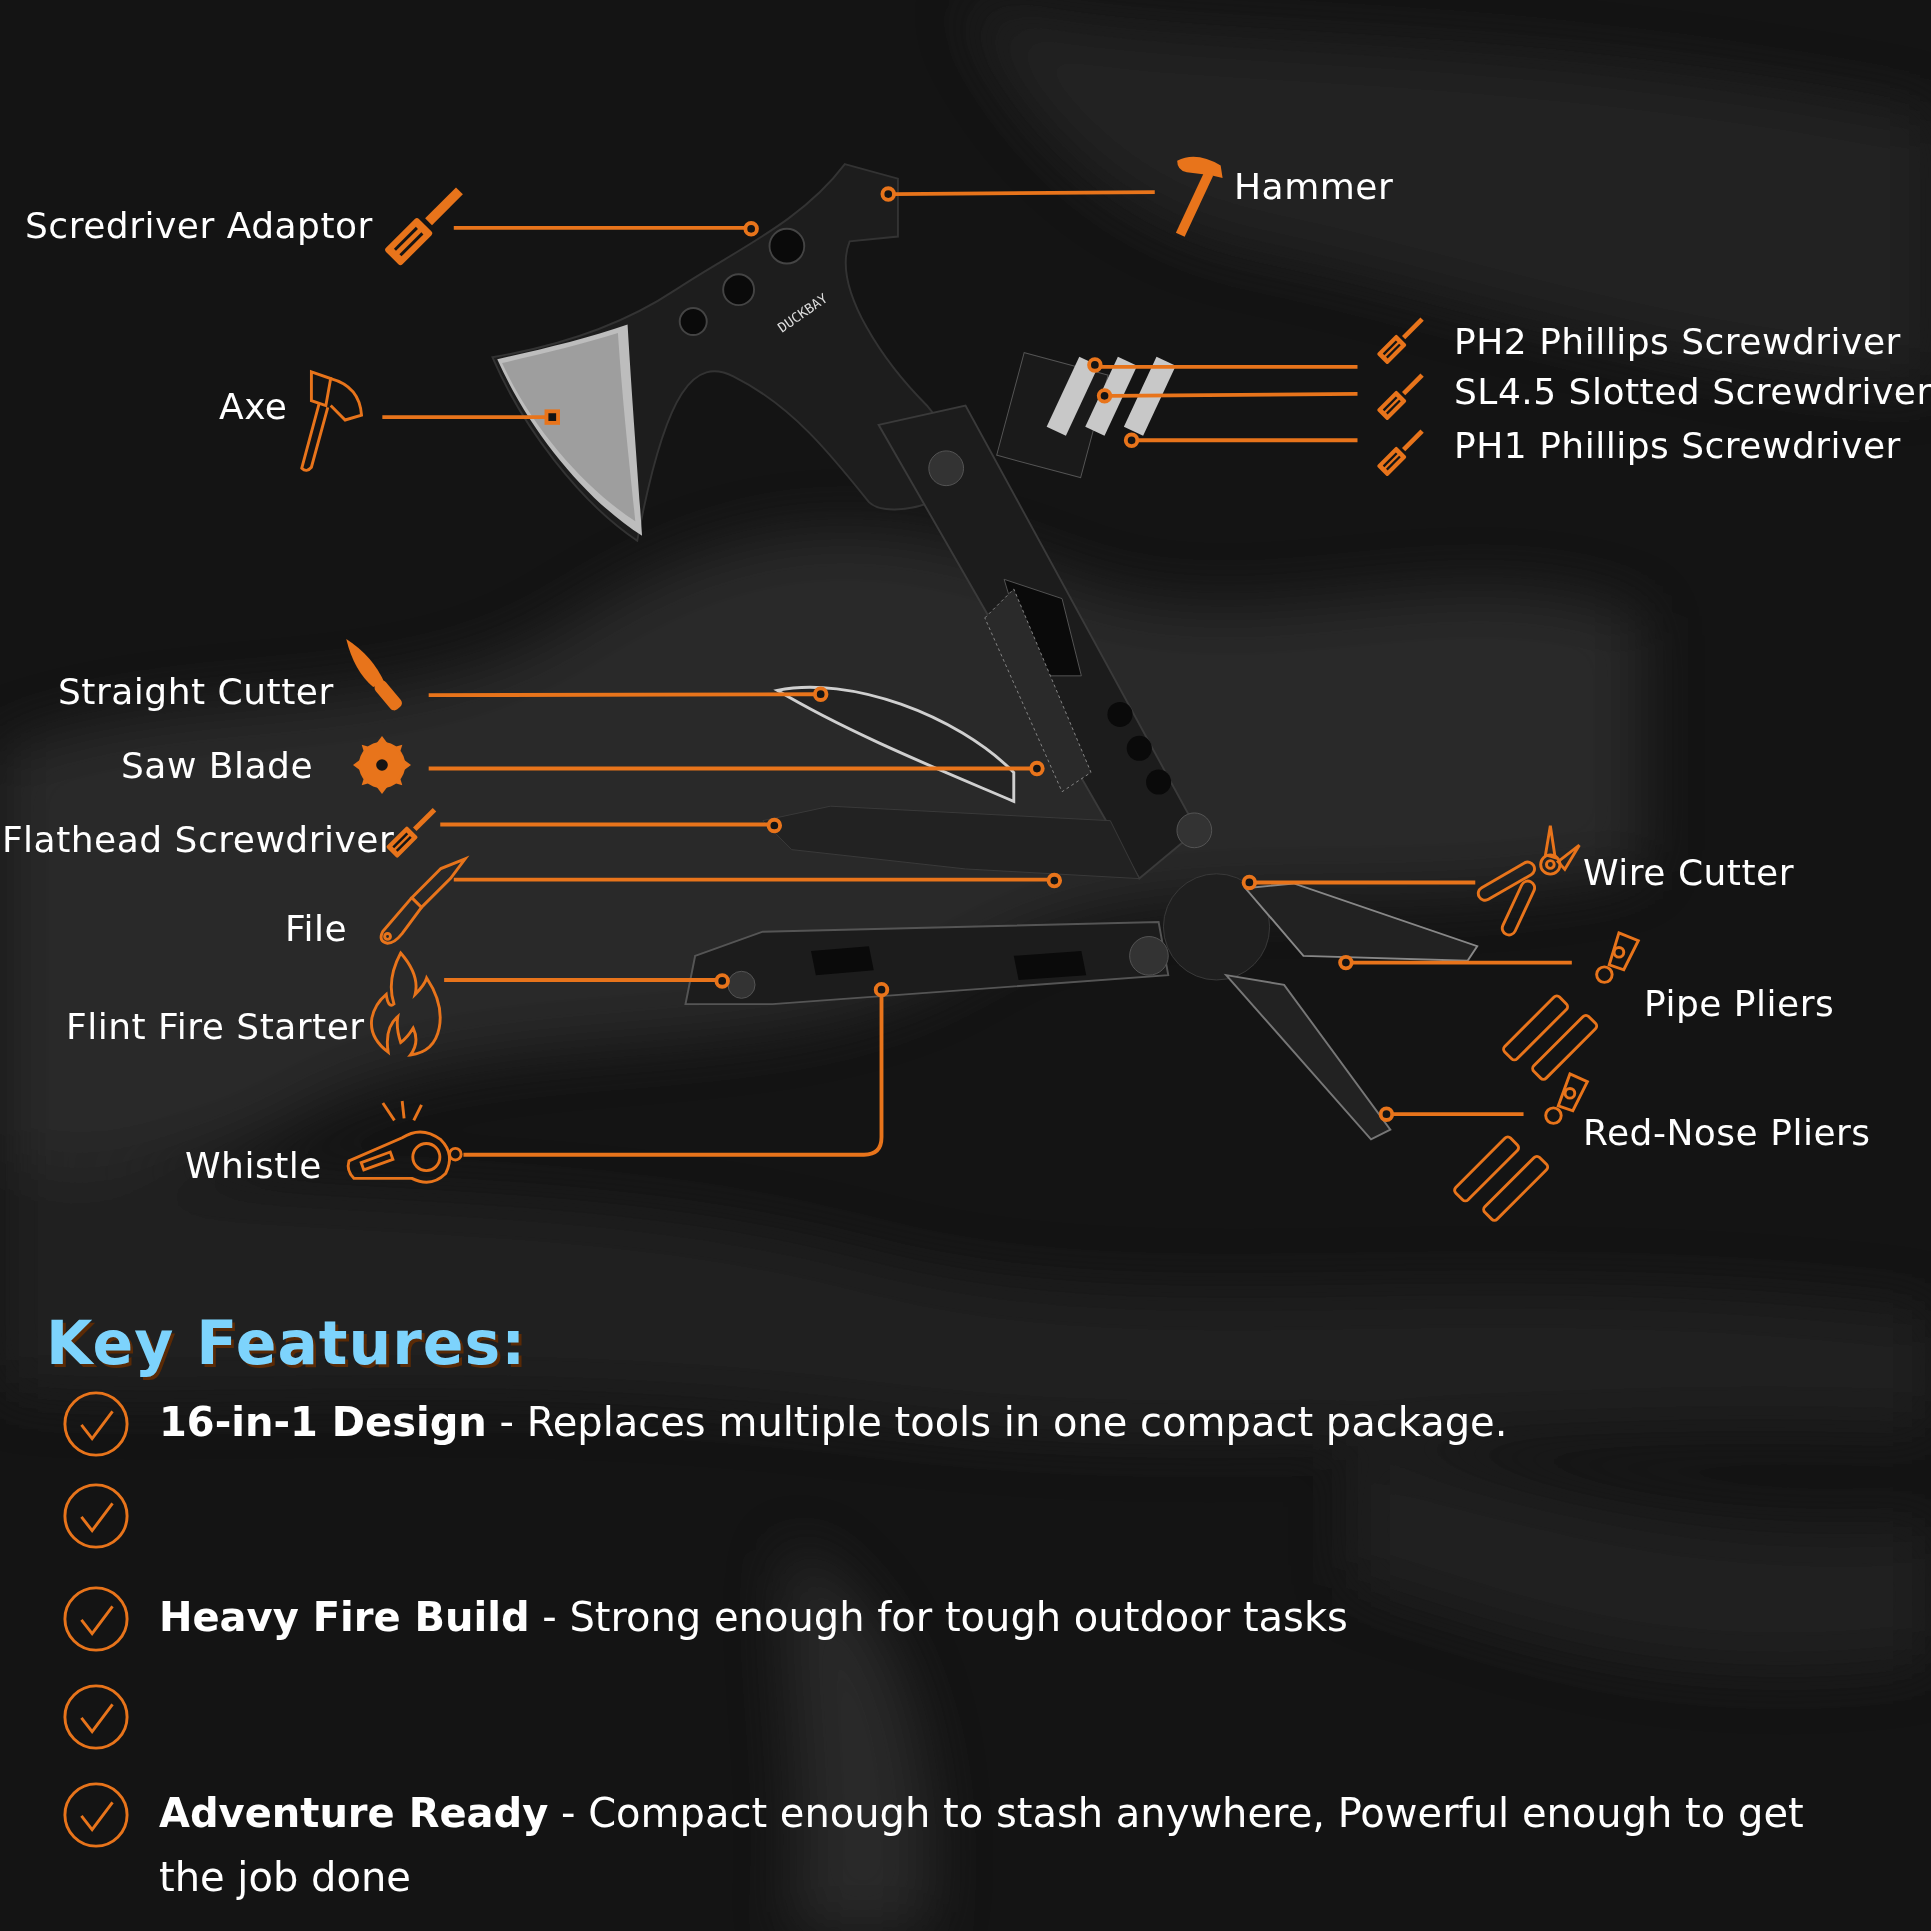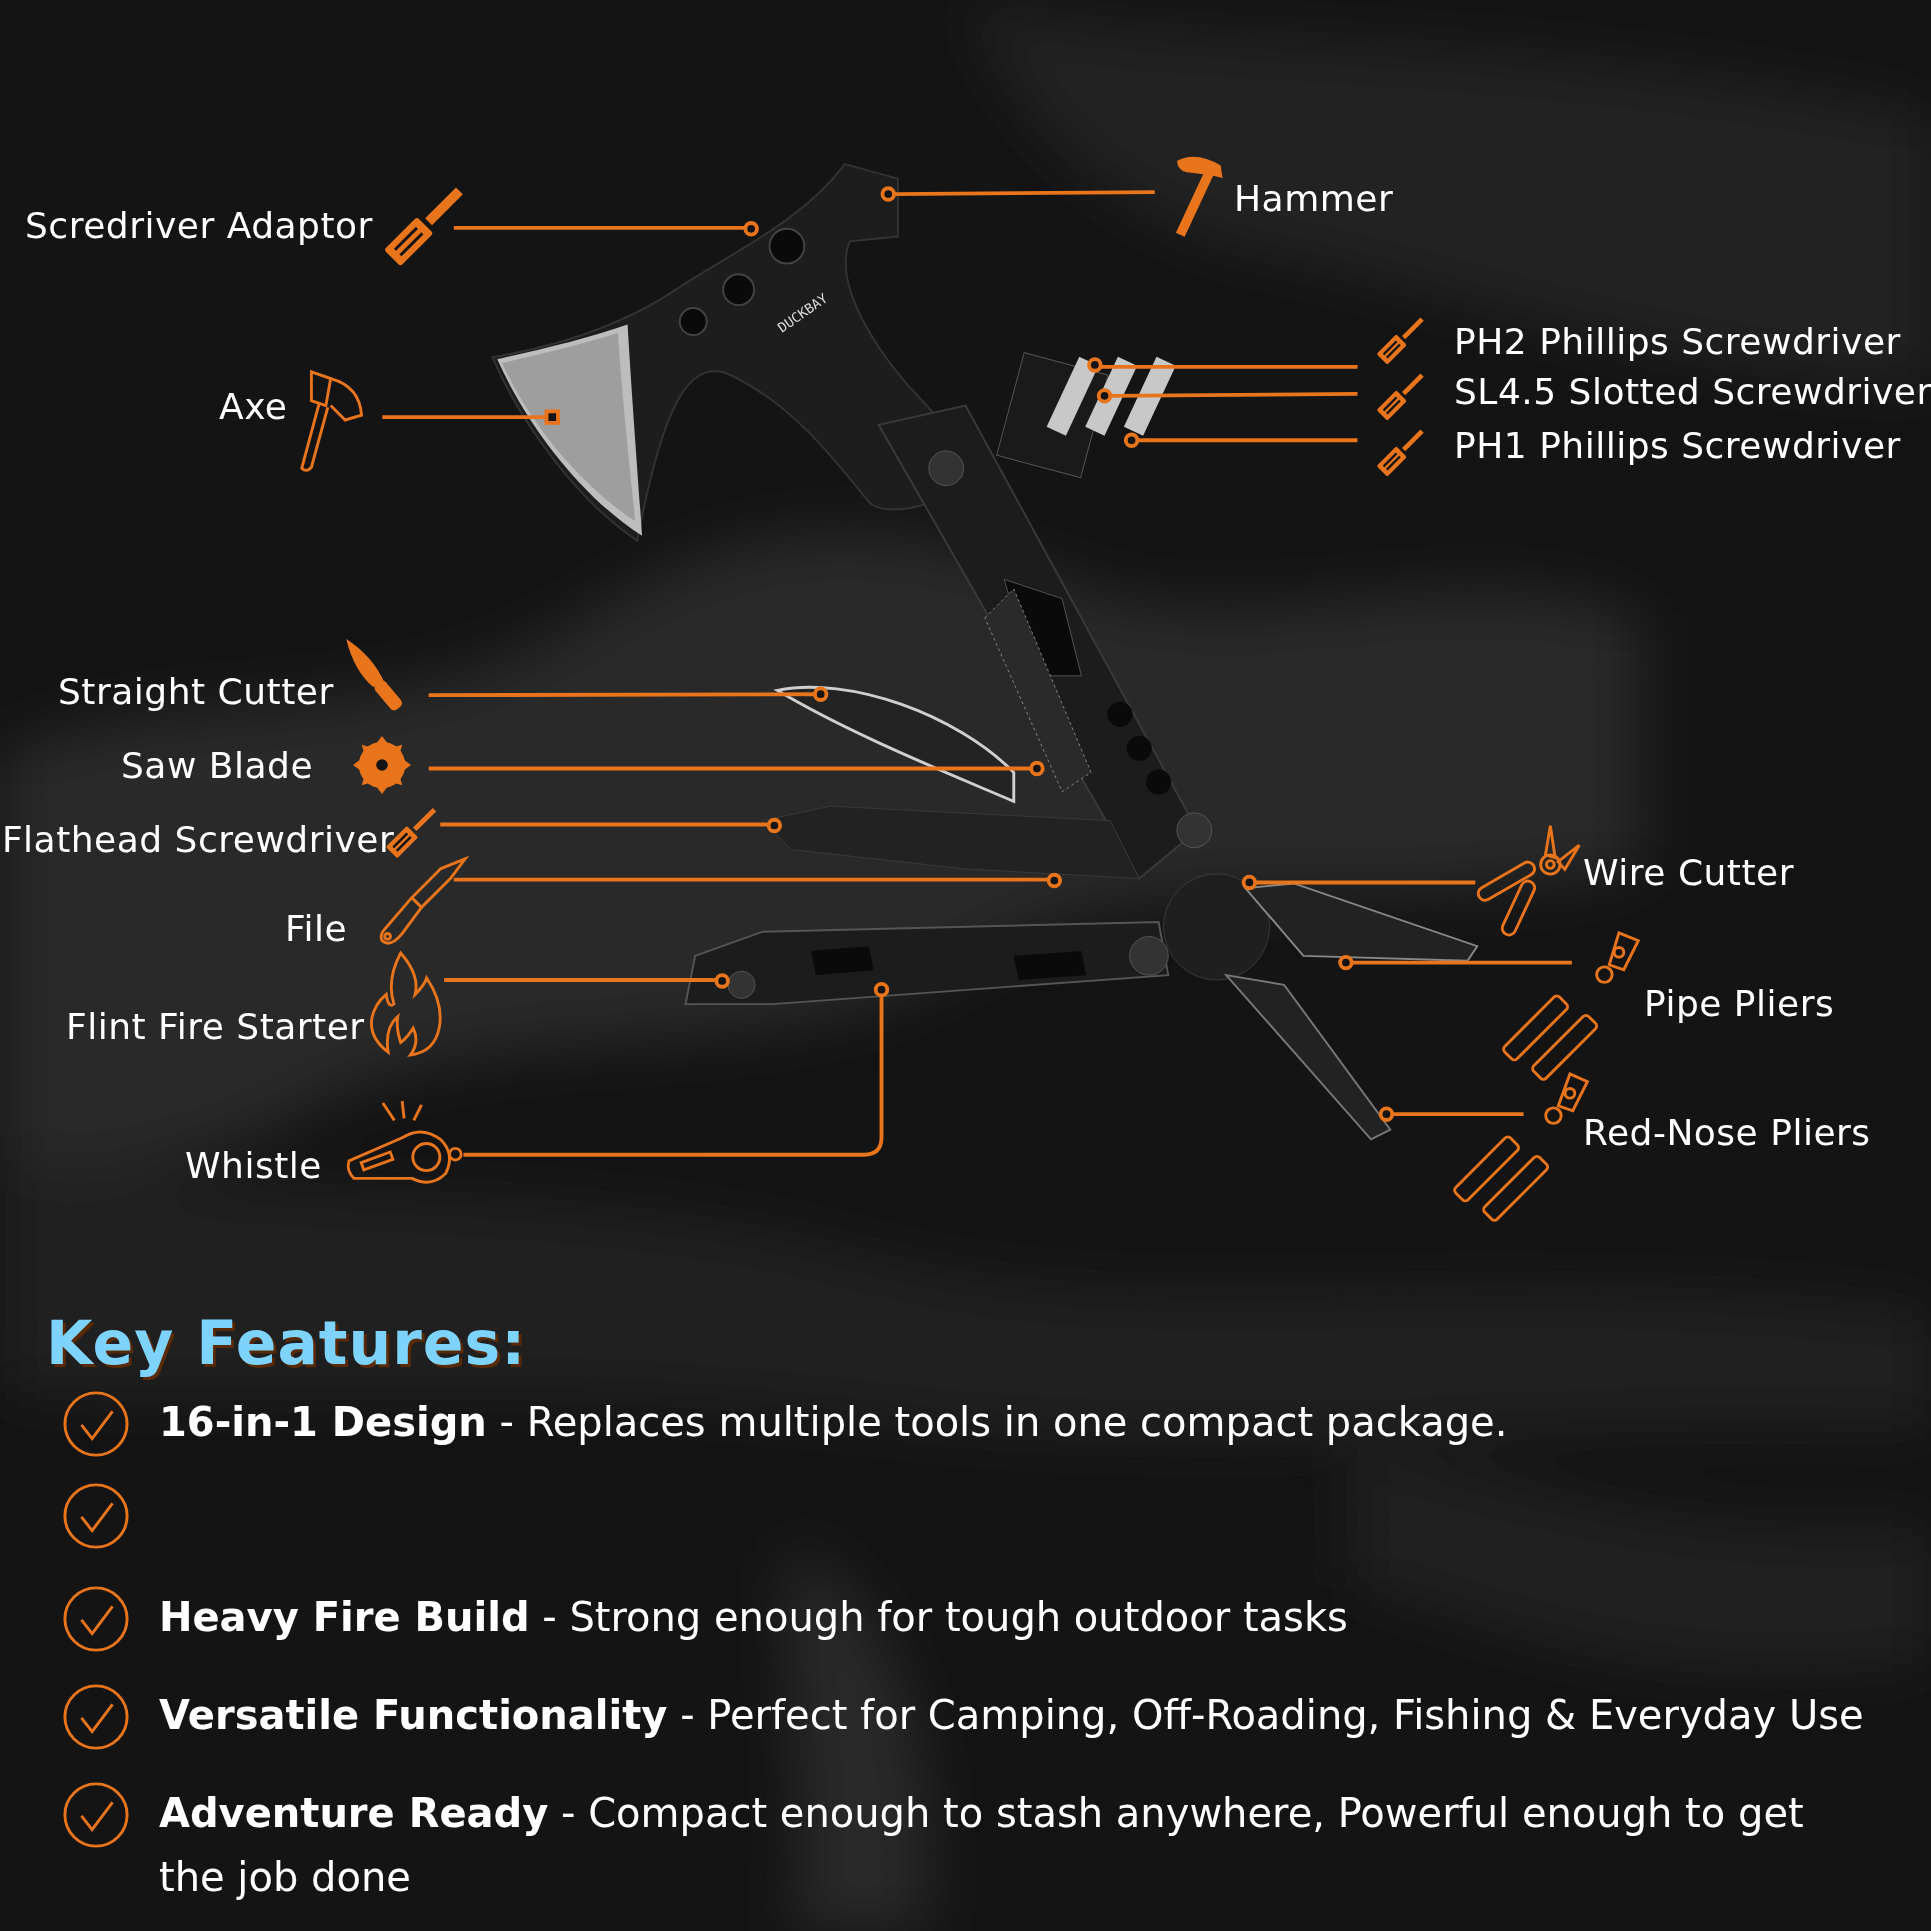--- a/index.html
+++ b/index.html
@@ -215,21 +215,21 @@
 <svg class="icon" style="left:1473px;top:1072px" width="126" height="126" viewBox="0 0 130 130" fill="none" stroke="#e8741b" stroke-width="3">
   <path d="M100 2 L118 10 L103 40 L88 35 Z"></path>
     <circle cx="100" cy="22" r="5"></circle>
     <circle cx="83" cy="45" r="8"></circle>
   <rect x="5" y="60" width="18" height="80" rx="4" transform="rotate(45 14 100)"></rect>
     <rect x="35" y="80" width="18" height="80" rx="4" transform="rotate(45 44 120)"></rect>
 </svg>
 
 <div class="label" style="left:25px;top:205px">Scredriver Adaptor</div>
 <div class="label" style="left:219px;top:386px">Axe</div>
-<div class="label" style="left:1234px;top:178px">Hammer</div>
+<div class="label" style="left:1234px;top:166px">Hammer</div>
 <div class="label" style="left:1454px;top:321px">PH2 Phillips Screwdriver</div>
 <div class="label" style="left:1454px;top:371px">SL4.5 Slotted Screwdriver</div>
 <div class="label" style="left:1454px;top:425px">PH1 Phillips Screwdriver</div>
 <div class="label" style="left:58px;top:671px">Straight Cutter</div>
 <div class="label" style="left:121px;top:745px">Saw Blade</div>
 <div class="label" style="left:1.9px;top:819px">Flathead Screwdriver</div>
 <div class="label" style="left:285px;top:908px">File</div>
 <div class="label" style="left:66px;top:1006px">Flint Fire Starter</div>
 <div class="label" style="left:185px;top:1145px">Whistle</div>
 <div class="label" style="left:1583px;top:852px">Wire Cutter</div>
@@ -256,21 +256,20 @@
       <circle cx="35" cy="35" r="32"></circle>
       <path d="M20 36 L31 50 L52 22"></path>
     </svg>
   <div class="ftext"><b>Heavy Fire Build</b><span> - Strong enough for tough outdoor tasks</span></div>
 </div>
 <div class="feature" style="top:1683px">
   <svg class="check" viewBox="0 0 70 70" fill="none" stroke="#e8741b" stroke-width="3">
       <circle cx="35" cy="35" r="32"></circle>
       <path d="M20 36 L31 50 L52 22"></path>
     </svg>
-  <div class="ftext"><b>Versatile Functionality</b><span> - Perfect for Camping, Off-Roading, Fishing &amp; Everyday Use</span></div>
 </div>
 <div class="feature" style="top:1781px;width:1815px">
   <svg class="check" viewBox="0 0 70 70" fill="none" stroke="#e8741b" stroke-width="3">
       <circle cx="35" cy="35" r="32"></circle>
       <path d="M20 36 L31 50 L52 22"></path>
     </svg>
   <div class="ftext"><b>Adventure Ready</b><span> - Compact enough to stash anywhere, Powerful enough to get the job done</span></div>
 </div>
 
 

